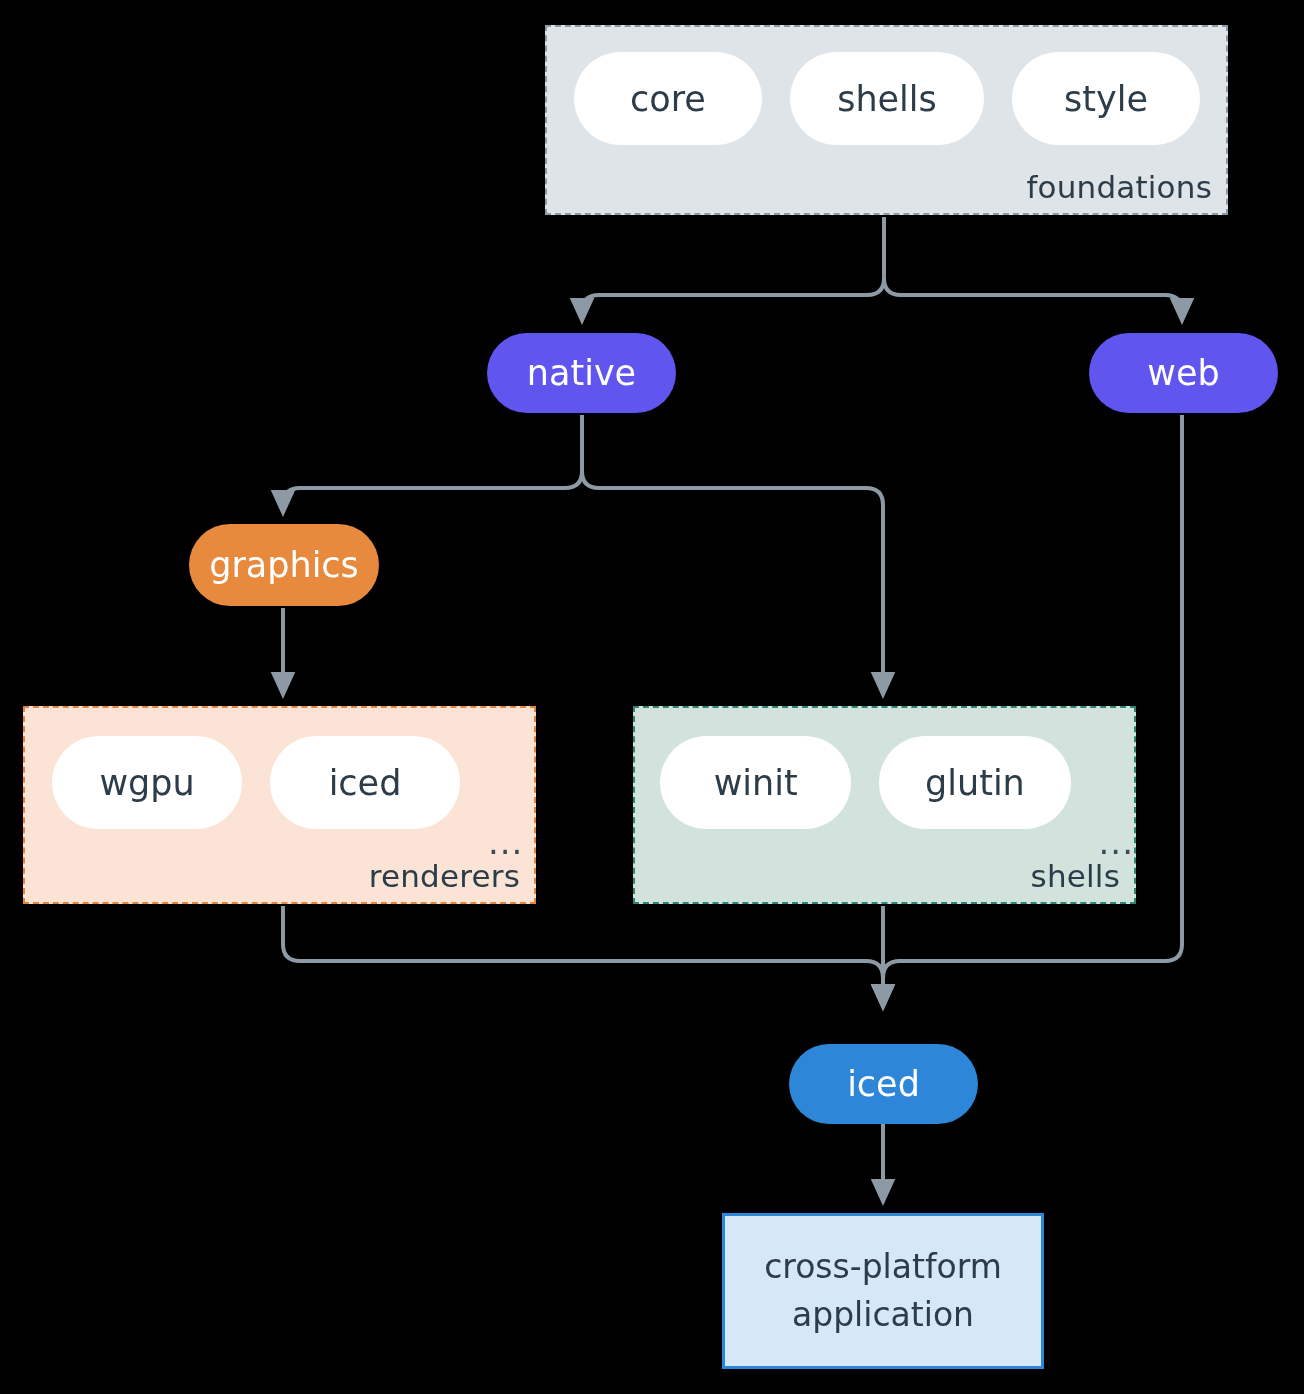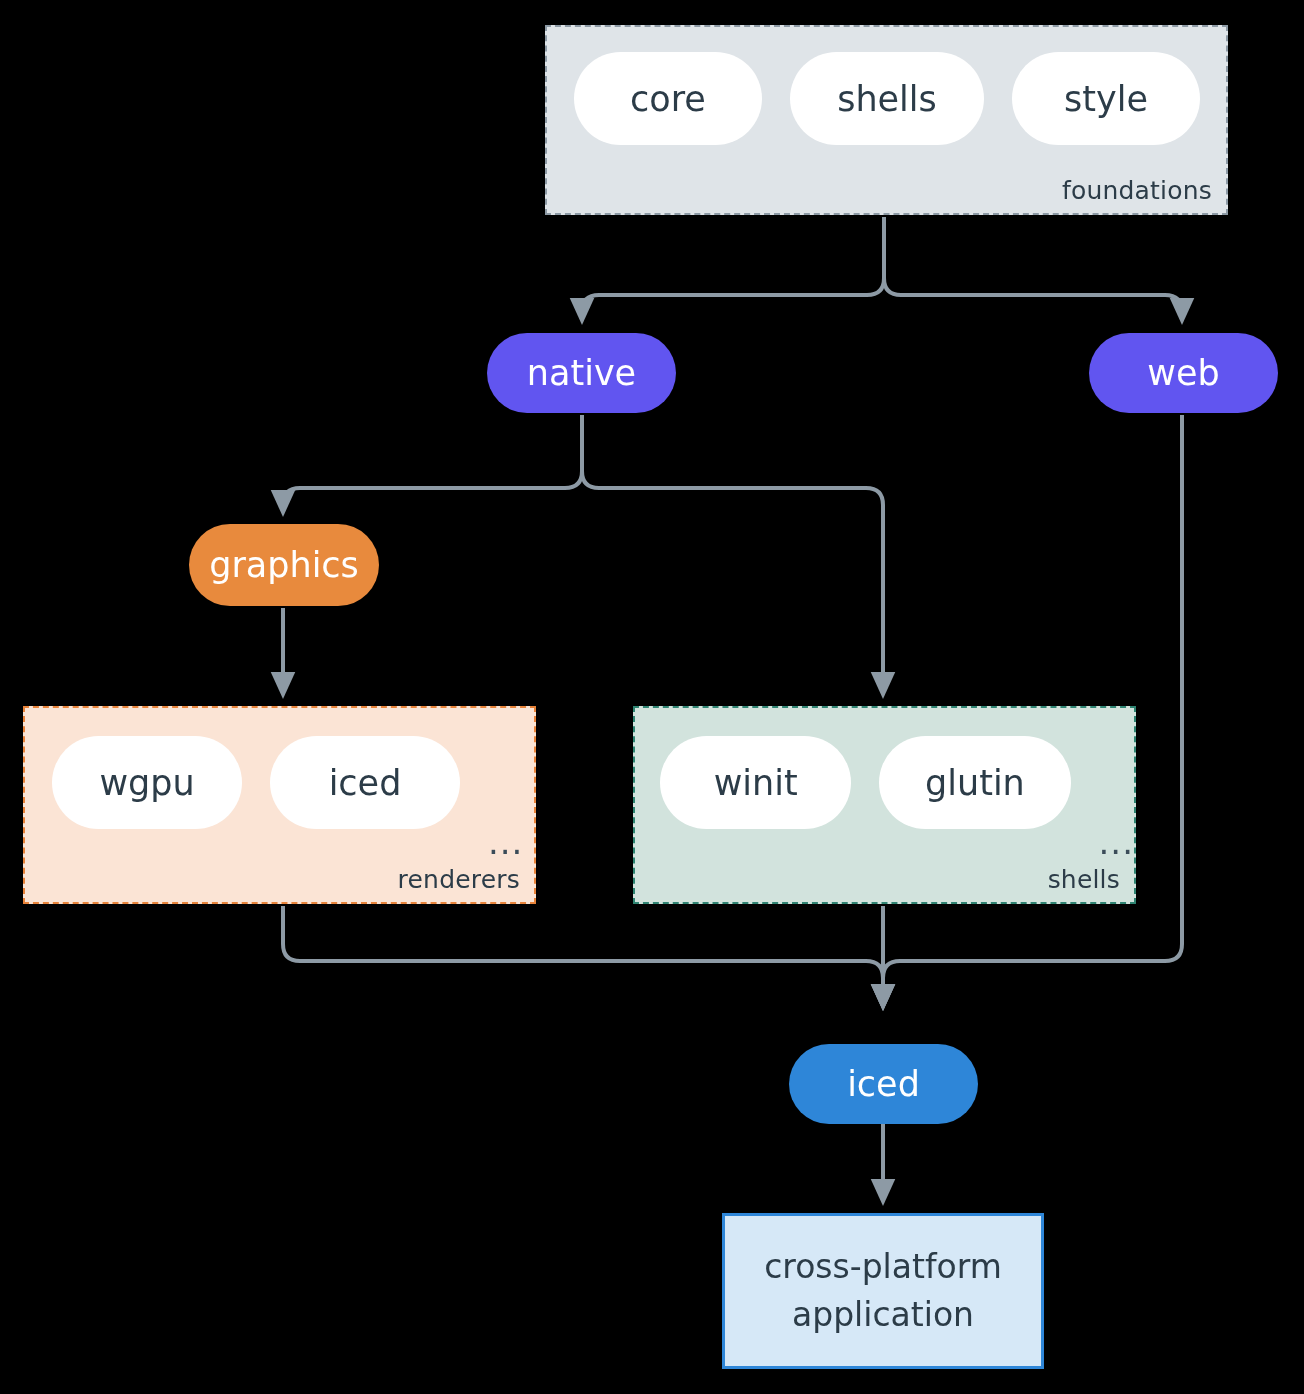--- a/index.html
+++ b/index.html
@@ -36,21 +36,21 @@
     position: absolute;
     left: 0; top: 0; right: 0; bottom: 0;
     display: flex;
     align-items: flex-start;
     gap: 28px;
   }
   .group-label {
     position: absolute;
     right: 14px;
     bottom: 8px;
-    font-size: 25px;
+    font-size: 31px;
     letter-spacing: 0.2px;
     color: #2c3c48;
     white-space: nowrap;
   }
 
   #group-foundations {
     left: 545px;
     top: 25px;
     width: 683px;
     height: 190px;

